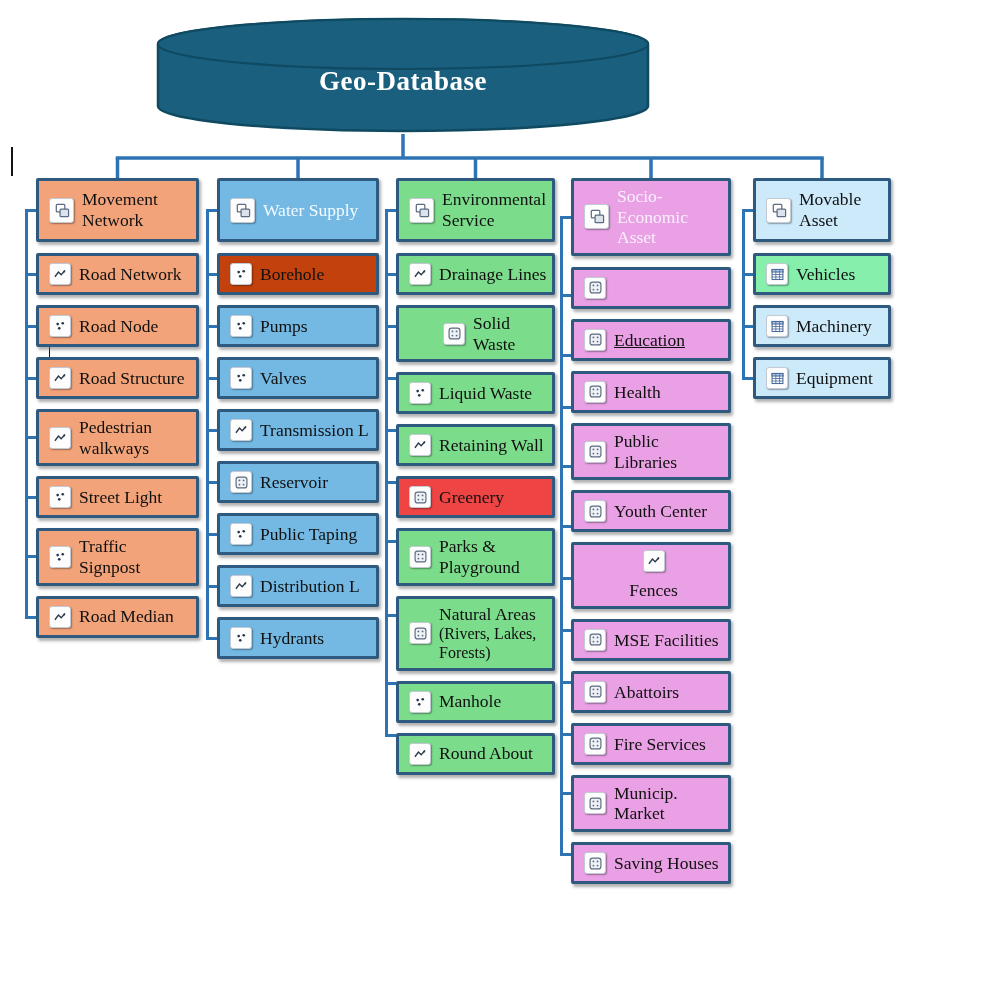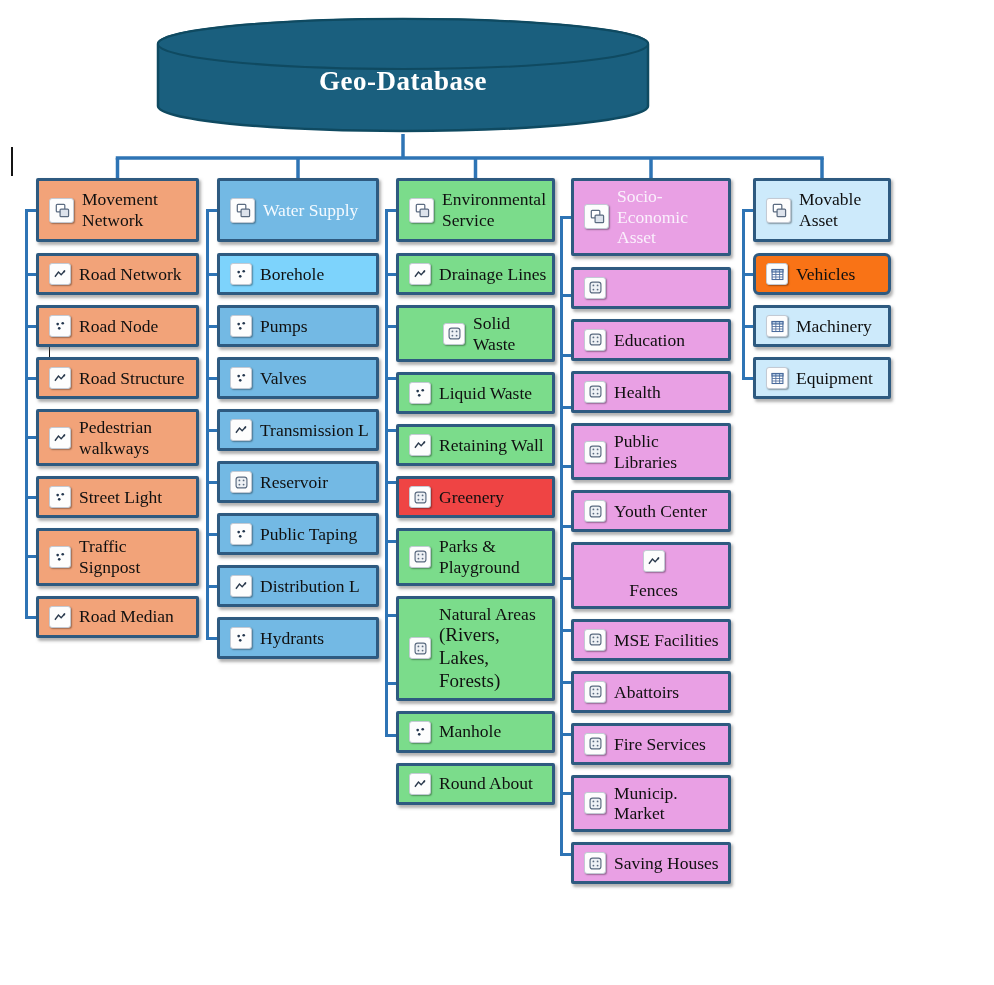--- a/index.html
+++ b/index.html
@@ -25,21 +25,21 @@
   .box.header{min-height:64px;margin-bottom:11px;}
   .icon{
     flex:0 0 auto;width:20px;height:20px;background:#fdfdfd;
     border:1px solid #c3cad4;border-radius:3px;
     display:flex;align-items:center;justify-content:center;
     box-shadow:1px 1px 1.5px rgba(0,0,0,.35);
   }
   .box.header .icon{width:23px;height:23px;}
   .icon svg{display:block;}
   .text{display:flex;flex-direction:column;}
-  .sub{font-size:19px;line-height:1.2;}
+  .sub{font-size:16px;line-height:1.2;}
   .vline{position:absolute;width:3px;background:var(--connector);}
   .tick{position:absolute;height:3px;background:var(--connector);}
   .cursor-mark{position:absolute;width:1.5px;background:#141414;}
 </style>
 </head>
 <body>
 
 <div id="canvas" style="--connector: #2E74B5; --border: #2E5A80; --cyl-fill: #1A5F7E; --cyl-stroke: #0F4A61;">
 
   <svg id="trunk" width="994" height="185">
@@ -170,21 +170,21 @@
         <span class="icon">
           <svg width="17" height="17" viewBox="0 0 18 18">
             <rect x="3.5" y="2.5" width="9" height="8" rx="1" fill="#ffffff" stroke="#5b6b80" stroke-width="1.3"></rect>
             <rect x="7.5" y="7.5" width="9" height="8" rx="1" fill="#dde3ec" stroke="#5b6b80" stroke-width="1.3"></rect>
           </svg>
         </span>
         <span class="text">
           <span style="color: rgb(244, 250, 255);">Water Supply</span>
         </span>
       </div>
-      <div class="box" style="background: #7dd3fc;">
+      <div class="box" style="background: #c2410c;">
         <span class="icon">
           <svg width="14" height="14" viewBox="0 0 18 18">
             <circle cx="6" cy="6.5" r="1.7" fill="#24374e"></circle>
             <circle cx="12.5" cy="5.5" r="1.7" fill="#24374e"></circle>
             <circle cx="8" cy="12" r="1.7" fill="#24374e"></circle>
           </svg>
         </span>
         <span class="text">
           <span>Borehole</span>
         </span>
@@ -438,21 +438,21 @@
         <span class="icon">
           <svg width="15" height="15" viewBox="0 0 18 18">
             <rect x="2.5" y="2.5" width="13" height="13" rx="3" fill="#eef1f5" stroke="#5b6b80" stroke-width="1.4"></rect>
             <circle cx="6.5" cy="6.5" r="1.1" fill="#5b6b80"></circle>
             <circle cx="11.5" cy="6.5" r="1.1" fill="#5b6b80"></circle>
             <circle cx="6.5" cy="11.5" r="1.1" fill="#5b6b80"></circle>
             <circle cx="11.5" cy="11.5" r="1.1" fill="#5b6b80"></circle>
           </svg>
         </span>
       </div>
-      <div class="box" style="background: rgb(233, 160, 228);">
+      <div class="box" style="background: rgb(233, 160, 228); text-decoration: underline;">
         <span class="icon">
           <svg width="15" height="15" viewBox="0 0 18 18">
             <rect x="2.5" y="2.5" width="13" height="13" rx="3" fill="#eef1f5" stroke="#5b6b80" stroke-width="1.4"></rect>
             <circle cx="6.5" cy="6.5" r="1.1" fill="#5b6b80"></circle>
             <circle cx="11.5" cy="6.5" r="1.1" fill="#5b6b80"></circle>
             <circle cx="6.5" cy="11.5" r="1.1" fill="#5b6b80"></circle>
             <circle cx="11.5" cy="11.5" r="1.1" fill="#5b6b80"></circle>
           </svg>
         </span>
         <span class="text">
@@ -601,21 +601,21 @@
         <span class="icon">
           <svg width="17" height="17" viewBox="0 0 18 18">
             <rect x="3.5" y="2.5" width="9" height="8" rx="1" fill="#ffffff" stroke="#5b6b80" stroke-width="1.3"></rect>
             <rect x="7.5" y="7.5" width="9" height="8" rx="1" fill="#dde3ec" stroke="#5b6b80" stroke-width="1.3"></rect>
           </svg>
         </span>
         <span class="text">
           <span style="color: rgb(16, 16, 16);">Movable Asset</span>
         </span>
       </div>
-      <div class="box" style="background: #f97316; border-radius: 6px;">
+      <div class="box" style="background: #86efac;">
         <span class="icon">
           <svg width="15" height="15" viewBox="0 0 18 18">
             <rect x="2.5" y="3" width="13" height="12" fill="#ffffff" stroke="#4a6b9c" stroke-width="1.3"></rect>
             <rect x="2.5" y="3" width="13" height="3" fill="#b9cfe8" stroke="#4a6b9c" stroke-width="1.3"></rect>
             <line x1="7" y1="3" x2="7" y2="15" stroke="#4a6b9c" stroke-width="1"></line>
             <line x1="11.5" y1="3" x2="11.5" y2="15" stroke="#4a6b9c" stroke-width="1"></line>
             <line x1="2.5" y1="9" x2="15.5" y2="9" stroke="#4a6b9c" stroke-width="1"></line>
             <line x1="2.5" y1="12" x2="15.5" y2="12" stroke="#4a6b9c" stroke-width="1"></line>
           </svg>
         </span>

